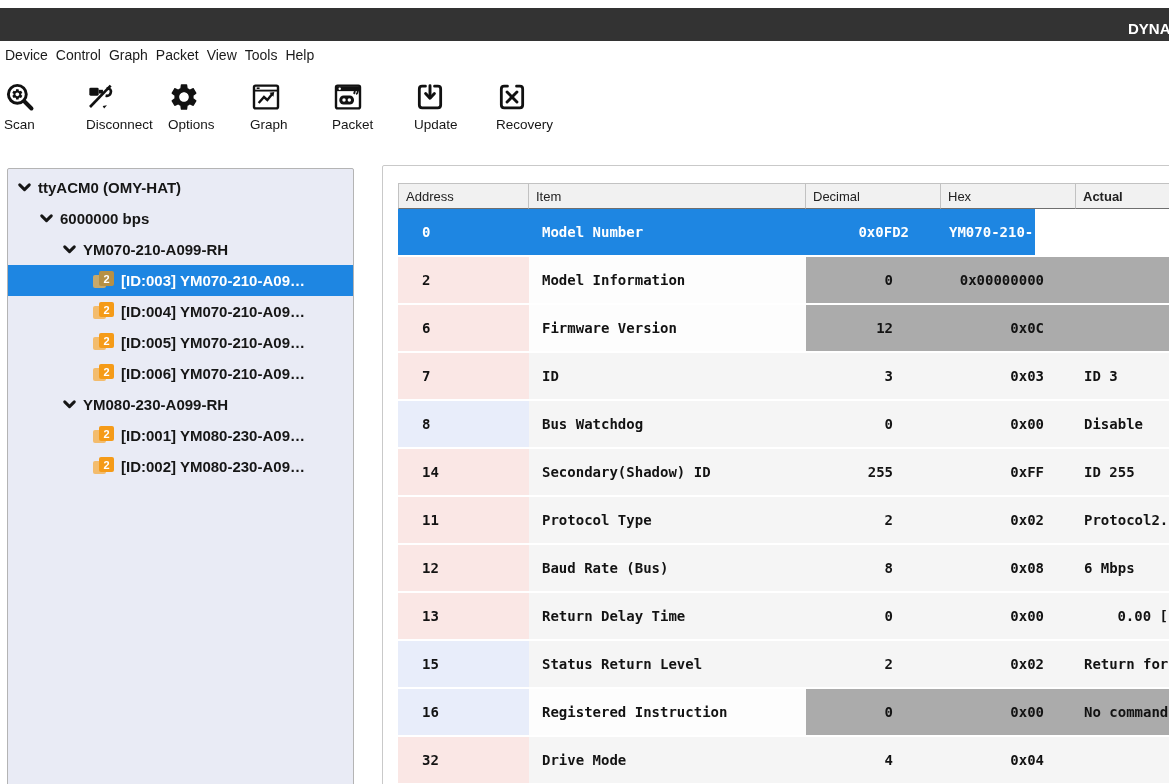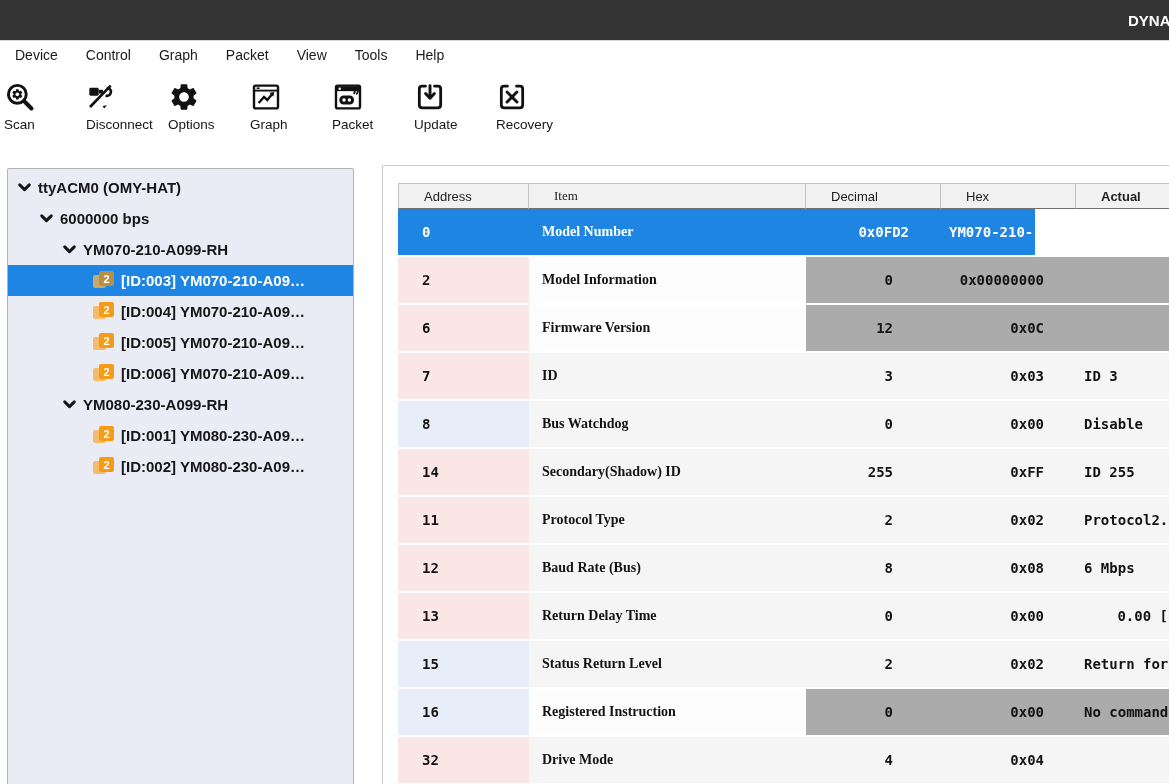--- a/index.html
+++ b/index.html
@@ -3,36 +3,36 @@
 <meta charset="utf-8">
 <style>
   html,body{margin:0;padding:0;}
   body{
     width:1169px;height:784px;overflow:hidden;position:relative;
     background:#ffffff;font-family:"Liberation Sans", sans-serif;
     -webkit-font-smoothing:antialiased;
   }
   
   .titlebar{
-    position:absolute;left:0;top:0;width:1169px;height:41px;
+    position:absolute;left:0;top:8px;width:1169px;height:41px;
     background:var(--c-titlebar,#333);overflow:hidden;
     border-bottom:1px solid #d8d8d8;box-sizing:border-box;
   }
   .titlebar .title-text{
     position:absolute;left:1128px;top:0;height:41px;line-height:41px;
     color:#ffffff;font-weight:bold;font-size:15px;white-space:nowrap;
   }
   
   .menubar{
     position:absolute;left:0;top:41px;width:1169px;height:29px;
     background:#ffffff;display:flex;align-items:center;padding-left:1px;
     box-sizing:border-box;
   }
   .menu-item{
-    padding:0 14px;font-size:14px;color:#1b1b1b;line-height:29px;cursor:default;
+    padding:0 4px;font-size:14px;color:#1b1b1b;line-height:29px;cursor:default;
     white-space:nowrap;
   }
   
   .toolbar{
     position:absolute;left:4px;top:70px;height:80px;display:flex;background:#fff;
   }
   .tool-btn{
     width:82px;display:flex;flex-direction:column;align-items:flex-start;
     padding-top:11px;box-sizing:border-box;cursor:default;
   }
@@ -65,35 +65,35 @@
   .tree-row.selected .badge .front{background:#b69044;}
   
   .table-frame{
     position:absolute;left:382px;top:165px;width:1100px;height:660px;
     background:#ffffff;border:1px solid #c9c9c9;border-radius:2px;
     box-sizing:border-box;padding:17px 0 0 15px;overflow:hidden;
   }
   .thead{display:flex;height:26px;}
   .th{
     background:#f1f1f1;box-sizing:border-box;display:flex;align-items:center;
-    padding-left:25px;font-size:13px;color:#222;
+    padding-left:7px;font-size:13px;color:#222;
     border-top:1px solid #c2c2c2;border-right:1px solid #c2c2c2;
     border-bottom:1px solid #6f6f6f;white-space:nowrap;overflow:hidden;cursor:default;
   }
   .th:first-child{border-left:1px solid #c2c2c2;}
   .trow{
     display:flex;height:46px;margin-bottom:2px;
     font-family:"DejaVu Sans Mono", monospace;font-weight:bold;font-size:14px;color:#131313;
   }
   .td{
     display:flex;align-items:center;box-sizing:border-box;
     background:var(--c-rowbg,#f5f5f5);white-space:nowrap;overflow:hidden;cursor:default;
   }
   .col-addr{width:131px;}
-  .col-item{width:277px;font-family:Liberation Serif, serif;}
+  .col-item{width:277px;}
   .col-dec{width:135px;}
   .col-hex{width:135px;}
   .col-actual{width:94px;font-weight:bold;}
   .td.c-addr{padding-left:24px;}
   .td.c-item{padding-left:13px;}
   .td.c-dec{justify-content:flex-end;padding-right:48px;}
   .td.c-hex{justify-content:flex-end;padding-right:32px;}
   .td.c-actual{padding-left:8px;}
   .td.c-actual.align-right{justify-content:flex-end;padding-right:2px;padding-left:0;}
   .trow .c-addr.pink{background:var(--c-pink,#fae7e5);}

